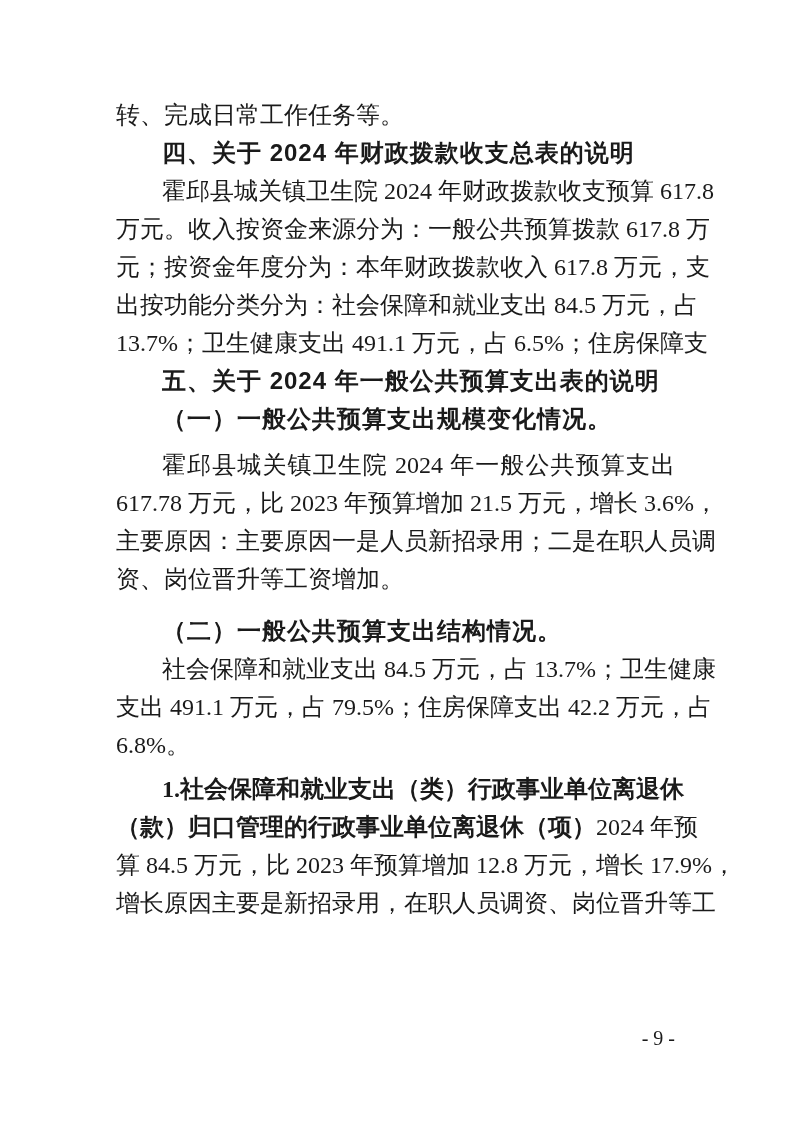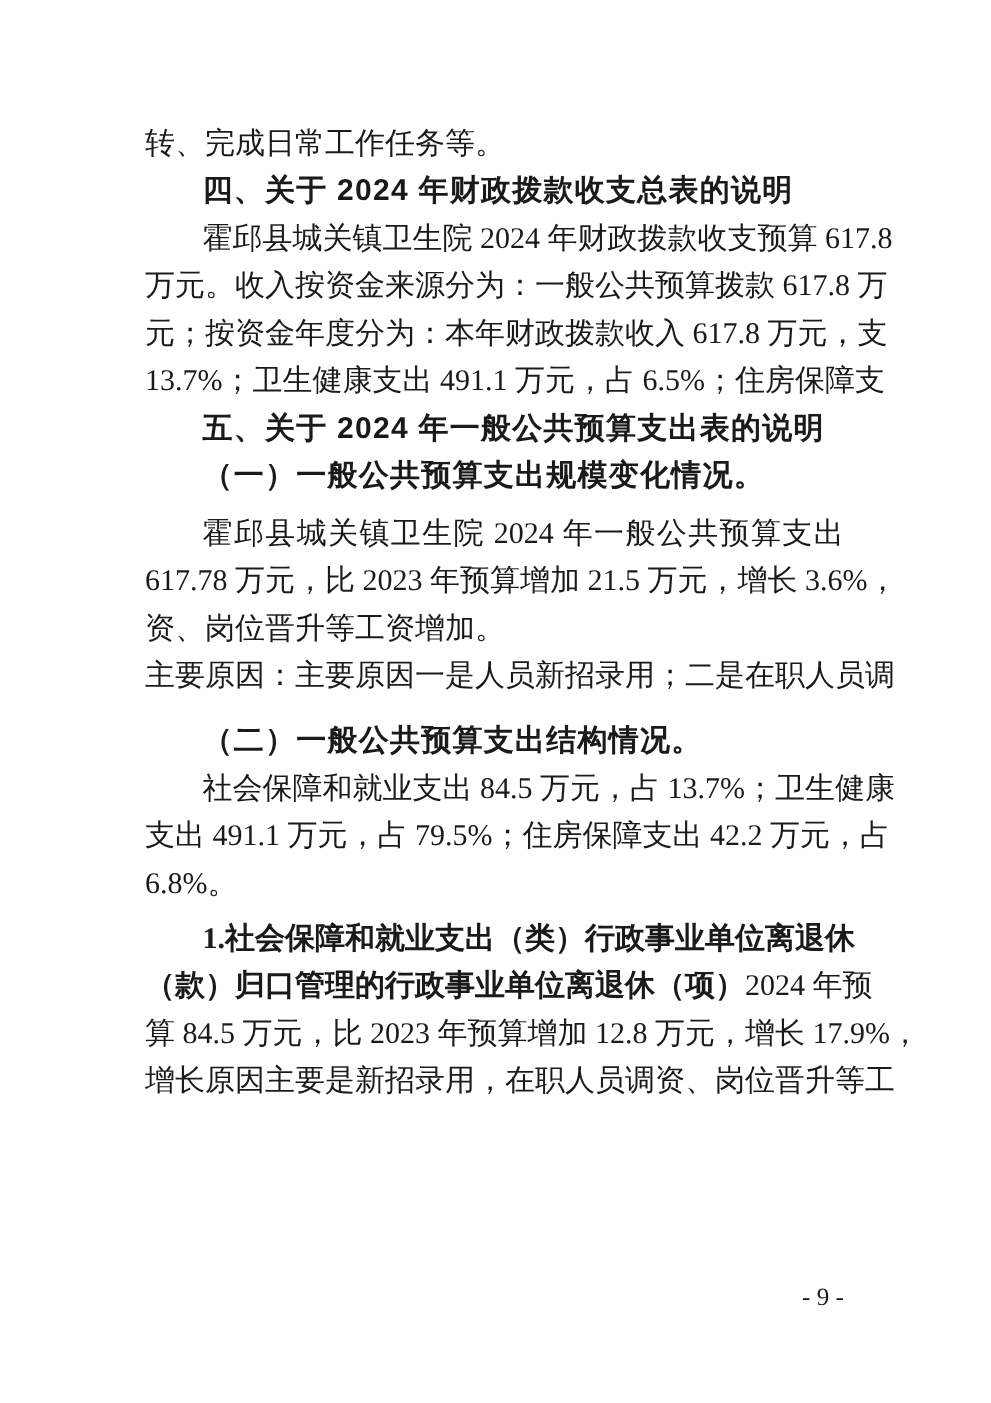--- a/index.html
+++ b/index.html
@@ -76,33 +76,34 @@
       <div class="block body" data-name="para-carryover">
         <div class="line no-just" data-name="text-line"><span data-name="text-segment">转、完成日常工作任务等。</span></div>
       </div>
       <div class="block heading" data-name="heading-section-4">
         <div class="line no-just indent" data-name="text-line"><span data-name="text-segment">四、关于 2024 年财政拨款收支总表的说明</span></div>
       </div>
       <div class="block body" data-name="para-fiscal-appropriation-summary">
         <div class="line indent" data-name="text-line"><span data-name="text-segment">霍邱县城关镇卫生院 2024 年财政拨款收支预算 617.8</span></div>
         <div class="line" data-name="text-line"><span data-name="text-segment">万元。收入按资金来源分为：一般公共预算拨款 617.8 万</span></div>
         <div class="line" data-name="text-line"><span data-name="text-segment">元；按资金年度分为：本年财政拨款收入 617.8 万元，支</span></div>
+        <div class="line" data-name="text-line"><span data-name="text-segment">出按功能分类分为：社会保障和就业支出 84.5 万元，占</span></div>
         <div class="line" data-name="text-line"><span data-name="text-segment">13.7%；卫生健康支出 491.1 万元，占 6.5%；住房保障支</span></div>
       </div>
       <div class="block heading" data-name="heading-section-5">
         <div class="line no-just indent" data-name="text-line"><span data-name="text-segment">五、关于 2024 年一般公共预算支出表的说明</span></div>
       </div>
       <div class="block subheading" data-name="subheading-scale-change">
         <div class="line no-just indent" data-name="text-line"><span data-name="text-segment">（一）一般公共预算支出规模变化情况。</span></div>
       </div>
       <div class="block body" data-name="para-scale-change">
         <div class="line indent" data-name="text-line"><span data-name="text-segment">霍邱县城关镇卫生院 2024 年一般公共预算支出</span></div>
         <div class="line" data-name="text-line"><span data-name="text-segment">617.78 万元，比 2023 年预算增加 21.5 万元，增长 3.6%，</span></div>
+        <div class="line" data-name="text-line"><span data-name="text-segment">主要原因：主要原因一是人员新招录用；二是在职人员调</span></div>
         <div class="line no-just" data-name="text-line"><span data-name="text-segment">资、岗位晋升等工资增加。</span></div>
-        <div class="line" data-name="text-line"><span data-name="text-segment">主要原因：主要原因一是人员新招录用；二是在职人员调</span></div>
       </div>
       <div class="block subheading" data-name="subheading-structure">
         <div class="line no-just indent" data-name="text-line"><span data-name="text-segment">（二）一般公共预算支出结构情况。</span></div>
       </div>
       <div class="block body" data-name="para-structure">
         <div class="line indent" data-name="text-line"><span data-name="text-segment">社会保障和就业支出 84.5 万元，占 13.7%；卫生健康</span></div>
         <div class="line" data-name="text-line"><span data-name="text-segment">支出 491.1 万元，占 79.5%；住房保障支出 42.2 万元，占</span></div>
         <div class="line no-just" data-name="text-line"><span data-name="text-segment">6.8%。</span></div>
       </div>
       <div class="block body" data-name="para-social-security-item">

